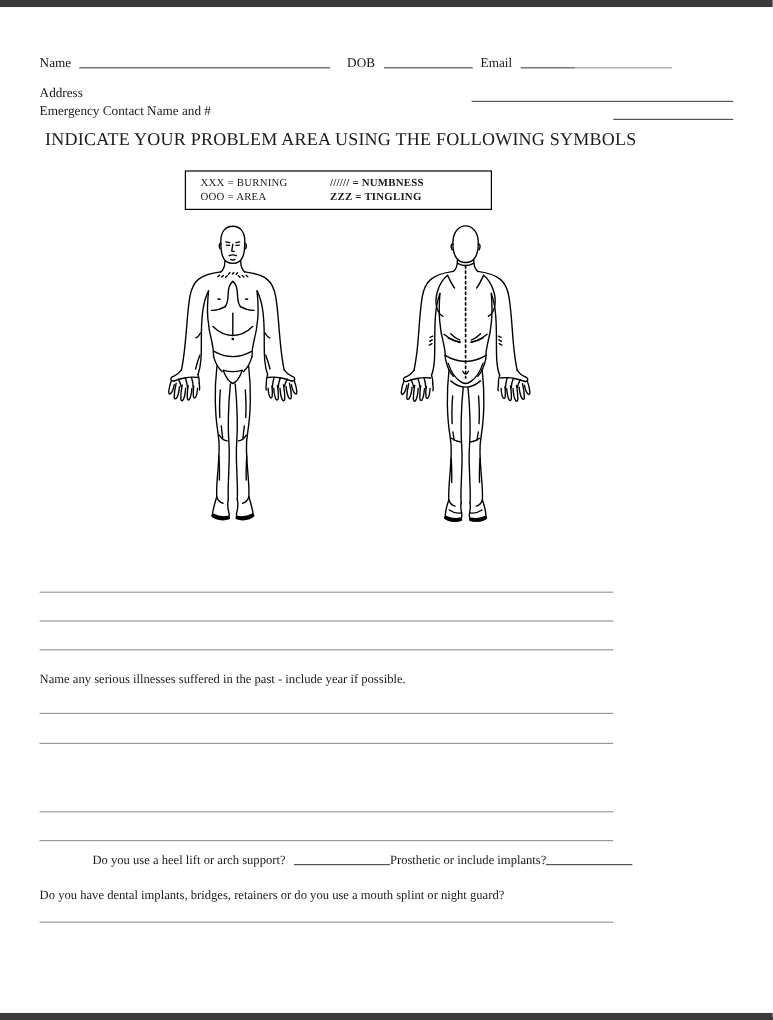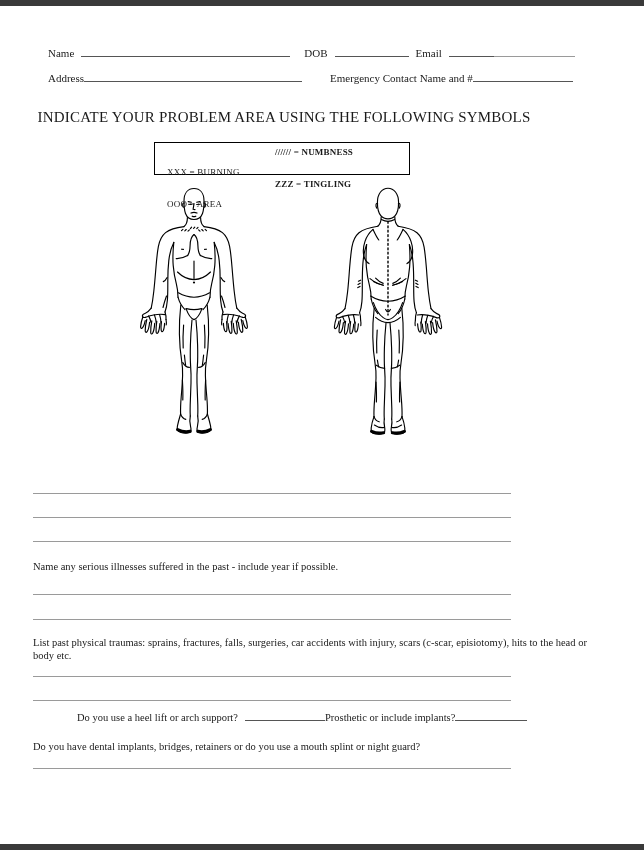--- a/index.html
+++ b/index.html
@@ -31,29 +31,29 @@
     position: absolute;
     left: 0; top: 6px;
     width: 644px;
     height: 838px;
     background: #ffffff;
   }
 
   
   .id-row {
     position: absolute;
-    left: 48px;
+    left: 33px;
     width: 578px;
     display: flex;
     align-items: baseline;
     font-size: 11px;
     white-space: nowrap;
   }
   .id-row.row1 { top: 41px; }
-  .id-row.row2 { top: 66px; }
+  .id-row.row2 { top: 66px; flex-direction: column; }
   .id-label { font-size: 11px; }
   .rule {
     border-bottom: 1px solid #555;
     height: 0;
     align-self: flex-end;
     margin-bottom: 2px;
   }
   .rule.light { border-bottom-color: #9a9a9a; }
   .gap-sm { width: 7px; flex: 0 0 auto; }
   .gap-md { width: 14px; flex: 0 0 auto; }
@@ -76,21 +76,21 @@
     border: 1px solid #000;
     box-sizing: border-box;
     padding: 4px 0 0 12px;
   }
   .legend-line {
     display: flex;
     font-size: 9px;
     line-height: 11.5px;
     letter-spacing: 0.2px;
   }
-  .legend-cell-a { width: 108px; flex: 0 0 auto; margin-top: 20px; }
+  .legend-cell-a { width: 108px; flex: 0 0 auto; }
   .legend-cell-b { flex: 1 1 auto; font-weight: bold; }
 
   
   .figures {
     position: absolute;
     left: 0; top: 178px;
     width: 644px;
     height: 268px;
   }
   .figure-front {
@@ -520,21 +520,20 @@
   </div>
 
   <div class="answer-rule" style="top:487px; width:478px"></div>
   <div class="answer-rule" style="top:511px; width:478px"></div>
   <div class="answer-rule" style="top:535px; width:478px"></div>
 
   <div class="q-text" style="top:554px">Name any serious illnesses suffered in the past - include year if possible.</div>
   <div class="answer-rule" style="top:588px; width:478px"></div>
   <div class="answer-rule" style="top:613px; width:478px"></div>
 
-  <div class="q-text" style="top:630px; width:572px">List past physical traumas: sprains, fractures, falls, surgeries, car accidents with injury, scars (c-scar, episiotomy), hits to the head or body etc.</div>
   <div class="answer-rule" style="top:670px; width:478px"></div>
   <div class="answer-rule" style="top:694px; width:478px"></div>
 
   <div class="q-inline" style="top:706px">
     <span>Do you use a heel lift or arch support?</span>
     <span class="gap-sm"></span>
     <span class="rule" style="width:80px"></span>
     <span>Prosthetic or include implants?</span>
     <span class="rule" style="width:72px"></span>
   </div>

